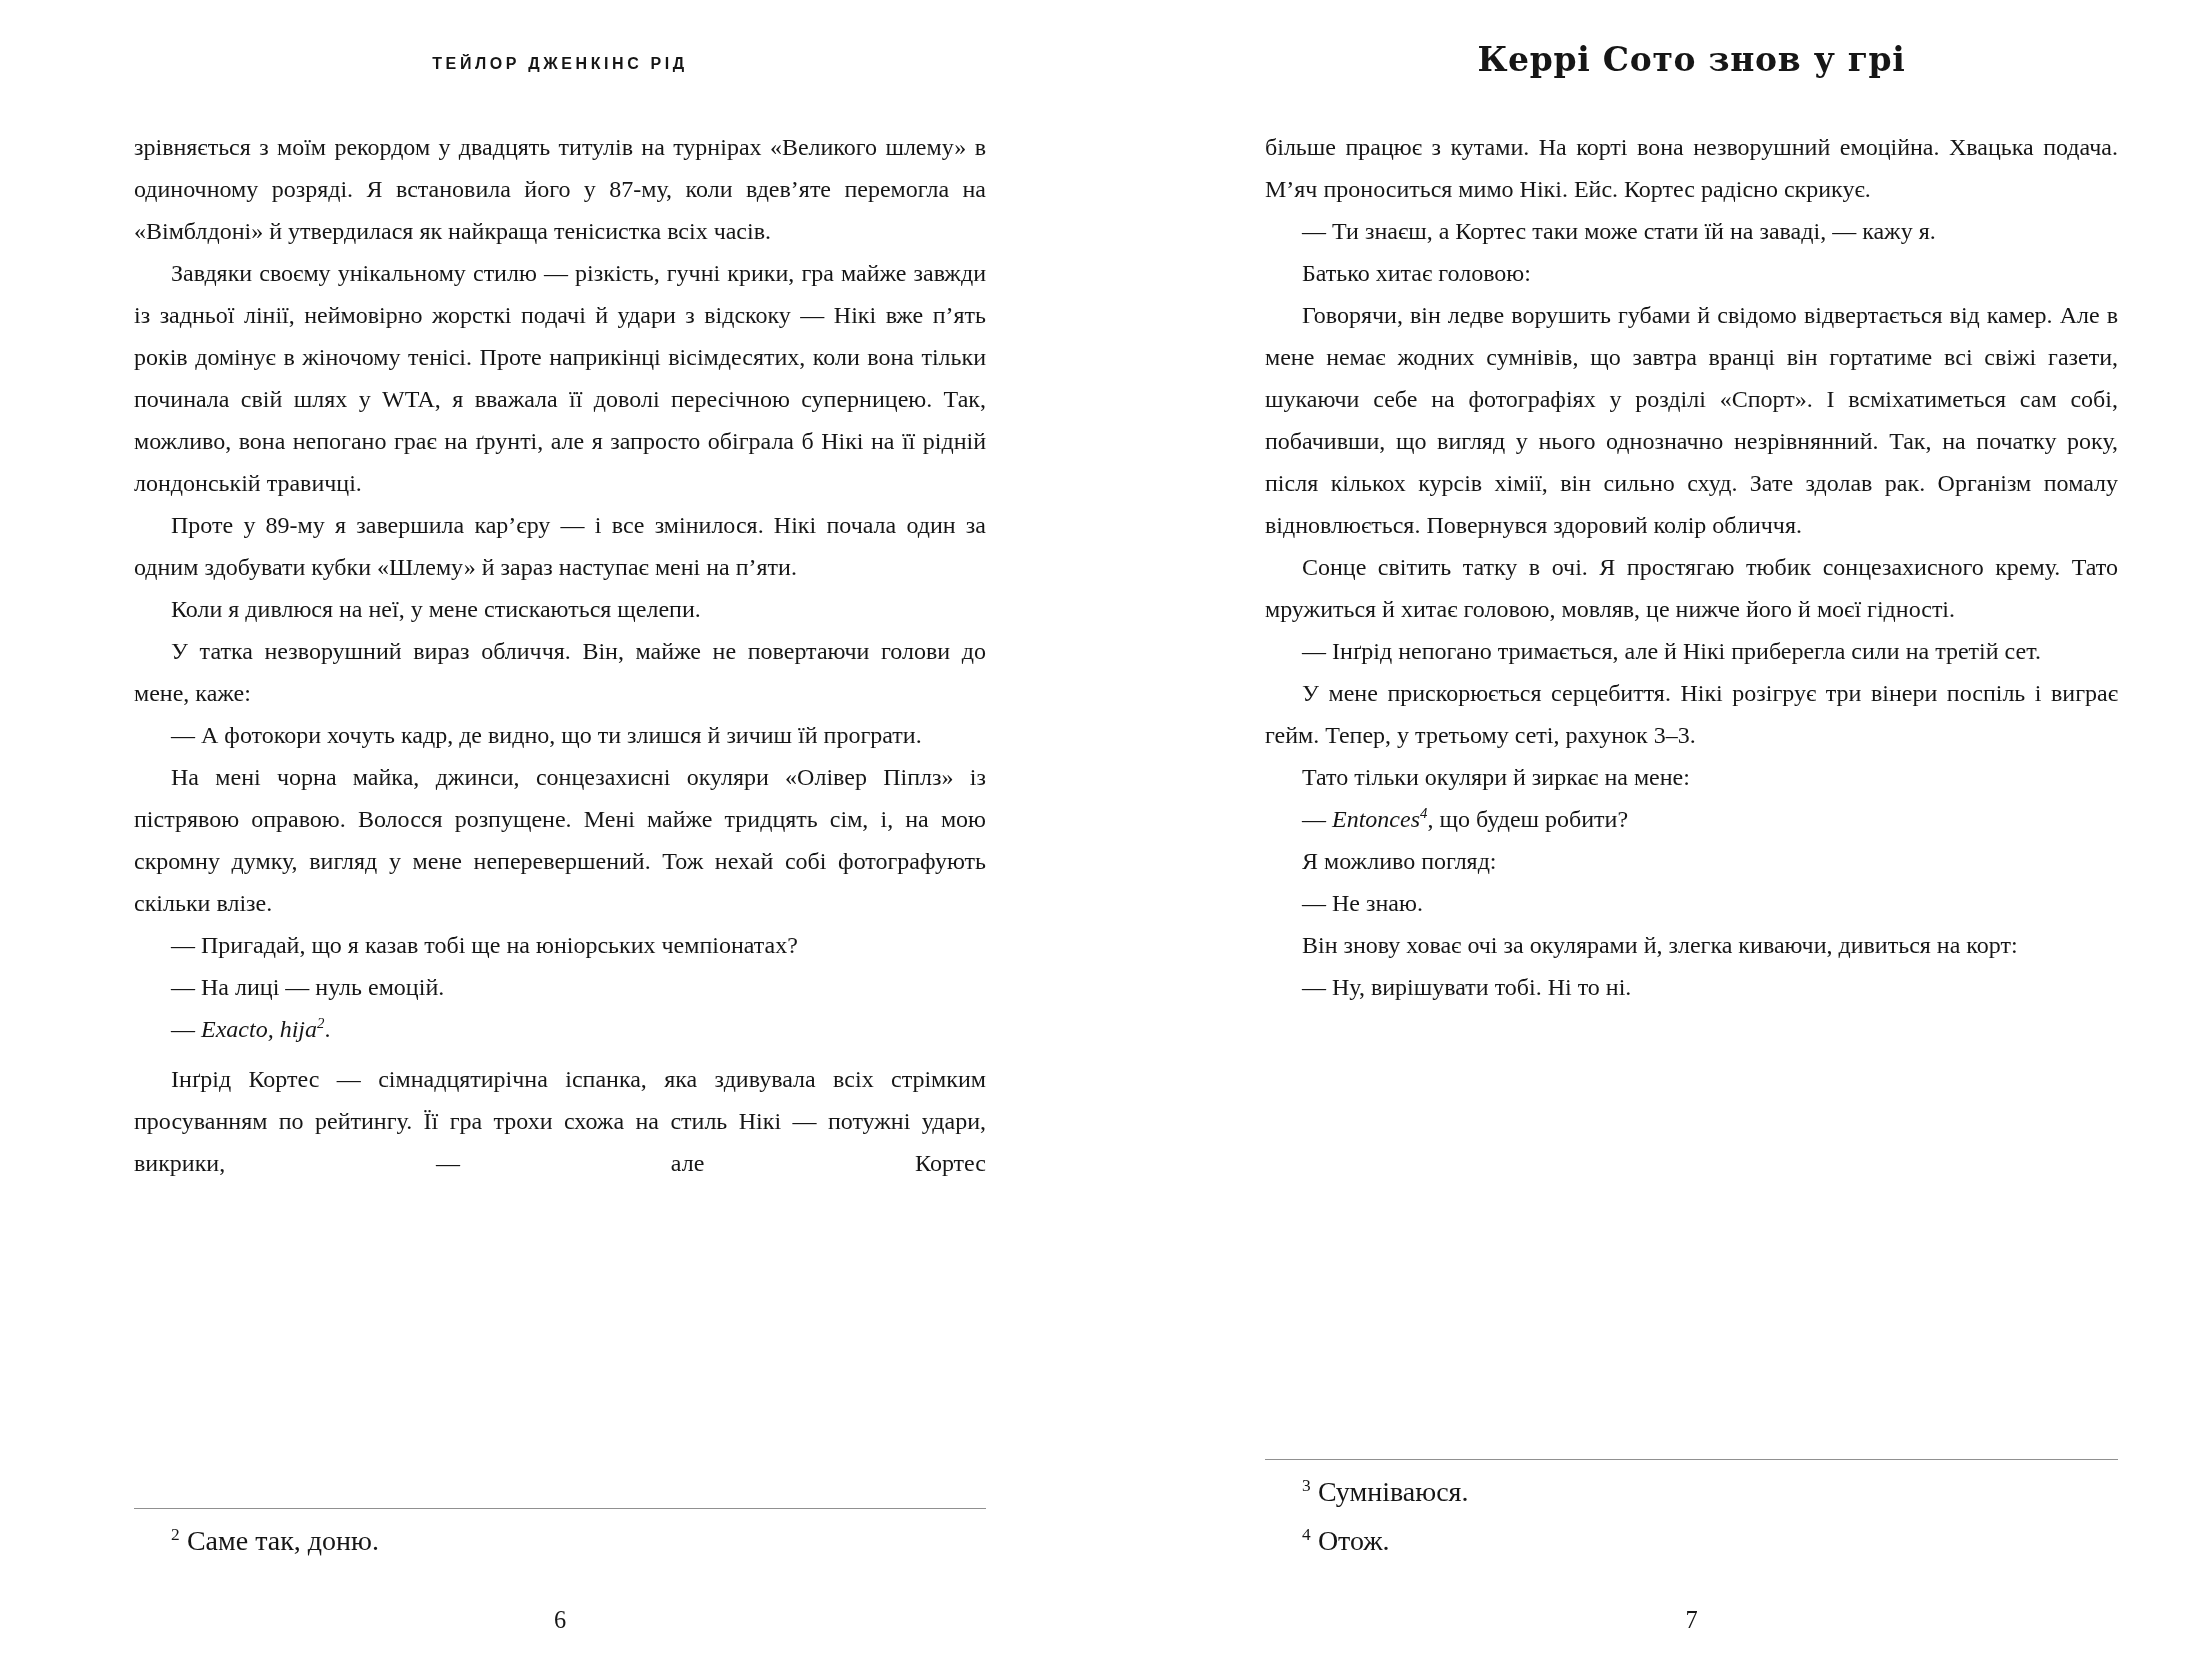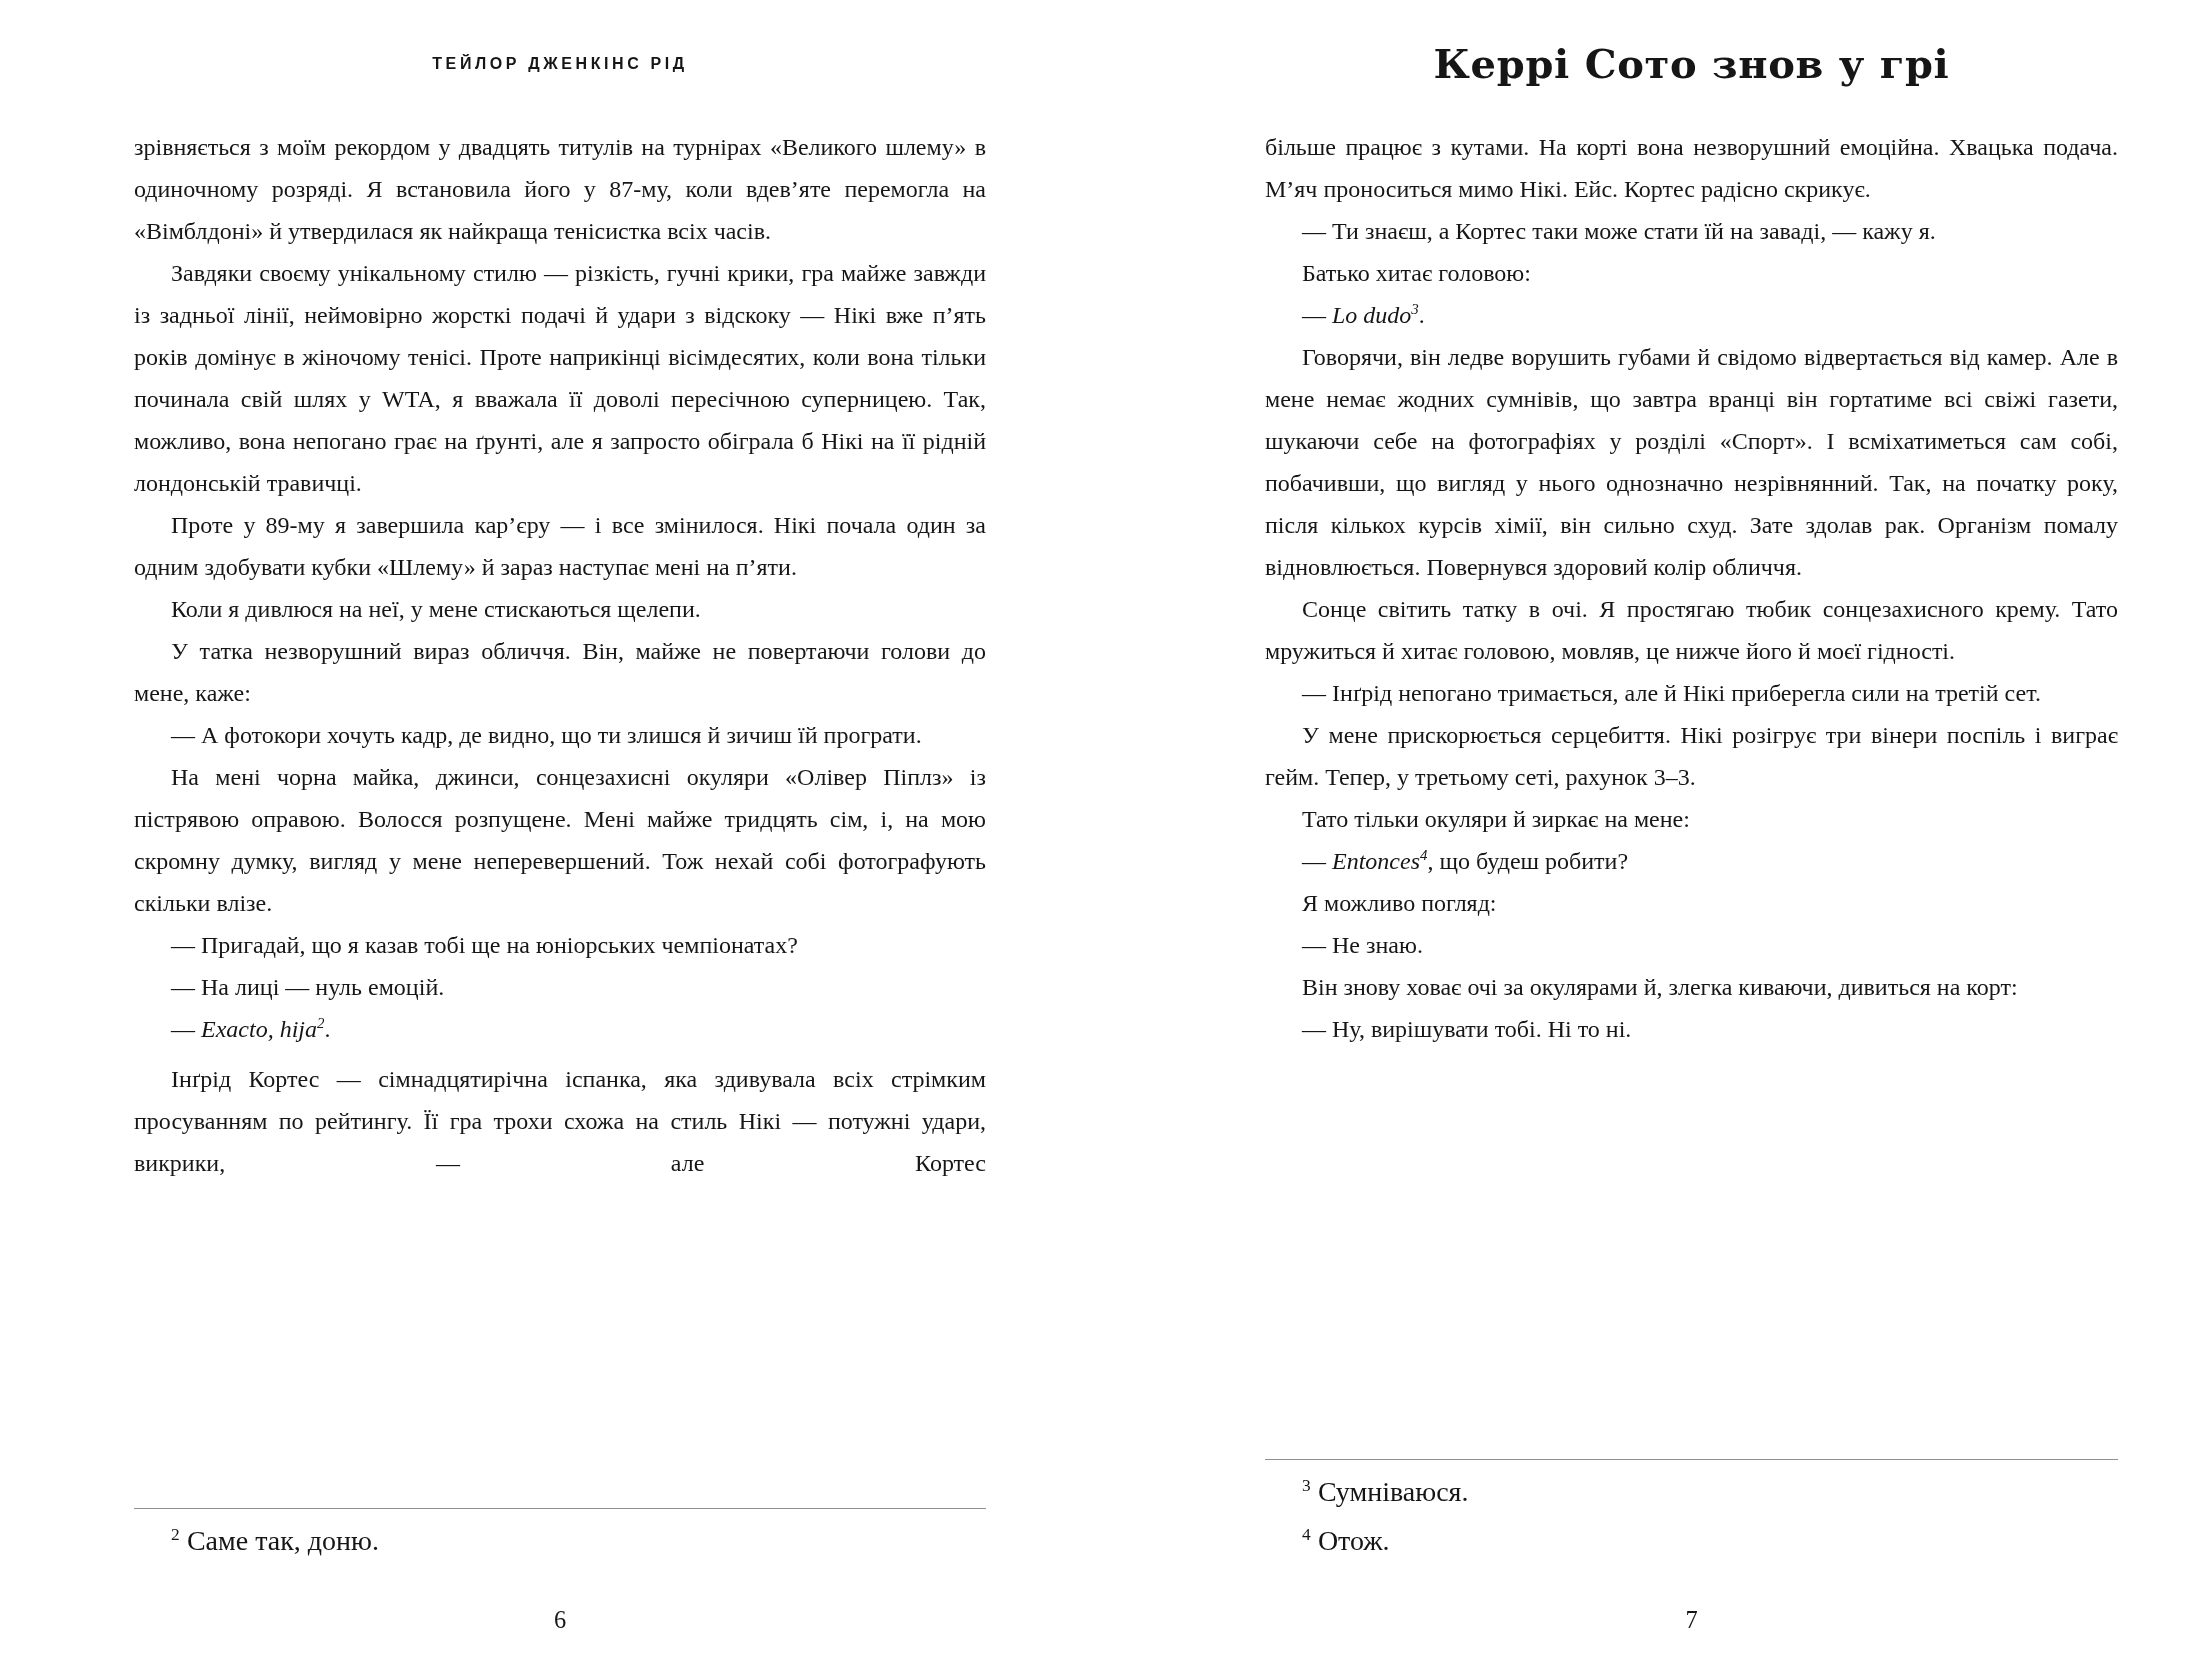--- a/index.html
+++ b/index.html
@@ -24,21 +24,21 @@
     top: 55px;
     font-family: "Liberation Sans", sans-serif;
     font-weight: 700;
     font-size: 16px;
     letter-spacing: 3.6px;
   }
   .head-title {
     top: 40px;
     font-family: "DejaVu Serif", serif;
     font-weight: 700;
-    font-size: 40px;
+    font-size: 33px;
     letter-spacing: 0.7px;
   }
 
   .body-text {
     position: absolute; top: 126px; left: 0; right: 0;
     font-size: 24px;
     line-height: 42px;
     text-align: justify;
   }
   .para { margin: 0; padding: 0; }
@@ -98,21 +98,20 @@
     <div class="page-number">6</div>
   </section>
 
   <section class="page page-right">
     <div class="running-head head-title">Керрі Сото знов у грі</div>
 
     <div class="body-text">
         <p class="para">більше працює з кутами. На корті вона незворушний емоційна. Хвацька подача. М’яч проноситься мимо Нікі. Ейс. Кортес радісно скрикує.</p>
         <p class="para indent">— Ти знаєш, а Кортес таки може стати їй на заваді, — кажу я.</p>
         <p class="para indent">Батько хитає головою:</p>
-        <p class="para indent">— <i>Lo dudo</i><sup style="font-style: italic;">3</sup>.</p>
         <p class="para indent">Говорячи, він ледве ворушить губами й свідомо відвертається від камер. Але в мене немає жодних сумнівів, що завтра вранці він гортатиме всі свіжі газети, шукаючи себе на фотографіях у розділі «Спорт». І всміхатиметься сам собі, побачивши, що вигляд у нього однозначно незрівнянний. Так, на початку року, після кількох курсів хімії, він сильно схуд. Зате здолав рак. Організм помалу відновлюється. Повернувся здоровий колір обличчя.</p>
         <p class="para indent">Сонце світить татку в очі. Я простягаю тюбик сонцезахисного крему. Тато мружиться й хитає головою, мовляв, це нижче його й моєї гідності.</p>
         <p class="para indent">— Інґрід непогано тримається, але й Нікі приберегла сили на третій сет.</p>
         <p class="para indent">У мене прискорюється серцебиття. Нікі розігрує три вінери поспіль і виграє гейм. Тепер, у третьому сеті, рахунок 3–3.</p>
         <p class="para indent">Тато тільки окуляри й зиркає на мене:</p>
         <p class="para indent">— <i>Entonces</i><sup style="font-style: italic;">4</sup>, що будеш робити?</p>
         <p class="para indent">Я можливо погляд:</p>
         <p class="para indent">— Не знаю.</p>
         <p class="para indent">Він знову ховає очі за окулярами й, злегка киваючи, дивиться на корт:</p>
         <p class="para indent">— Ну, вирішувати тобі. Ні то ні.</p>

